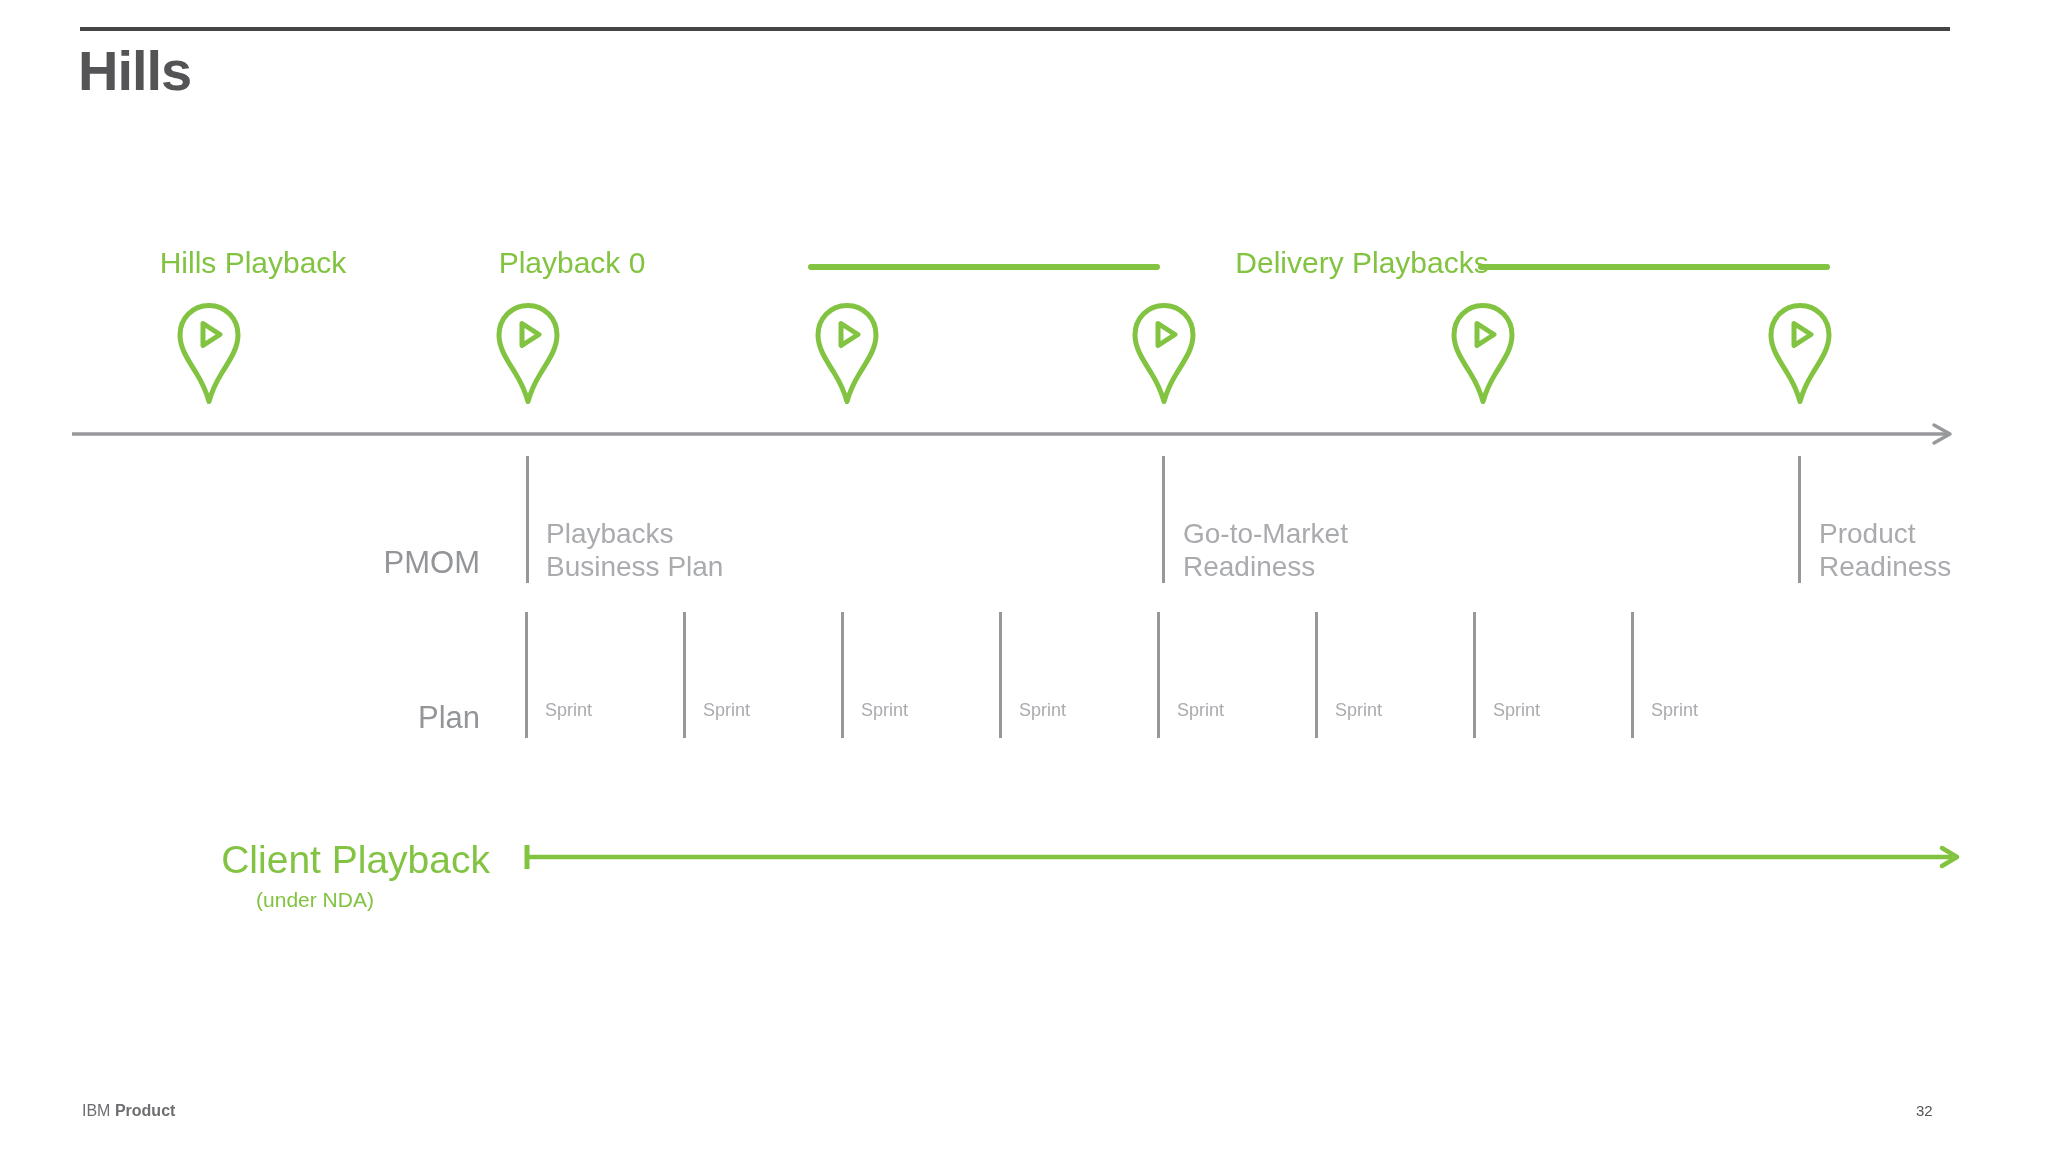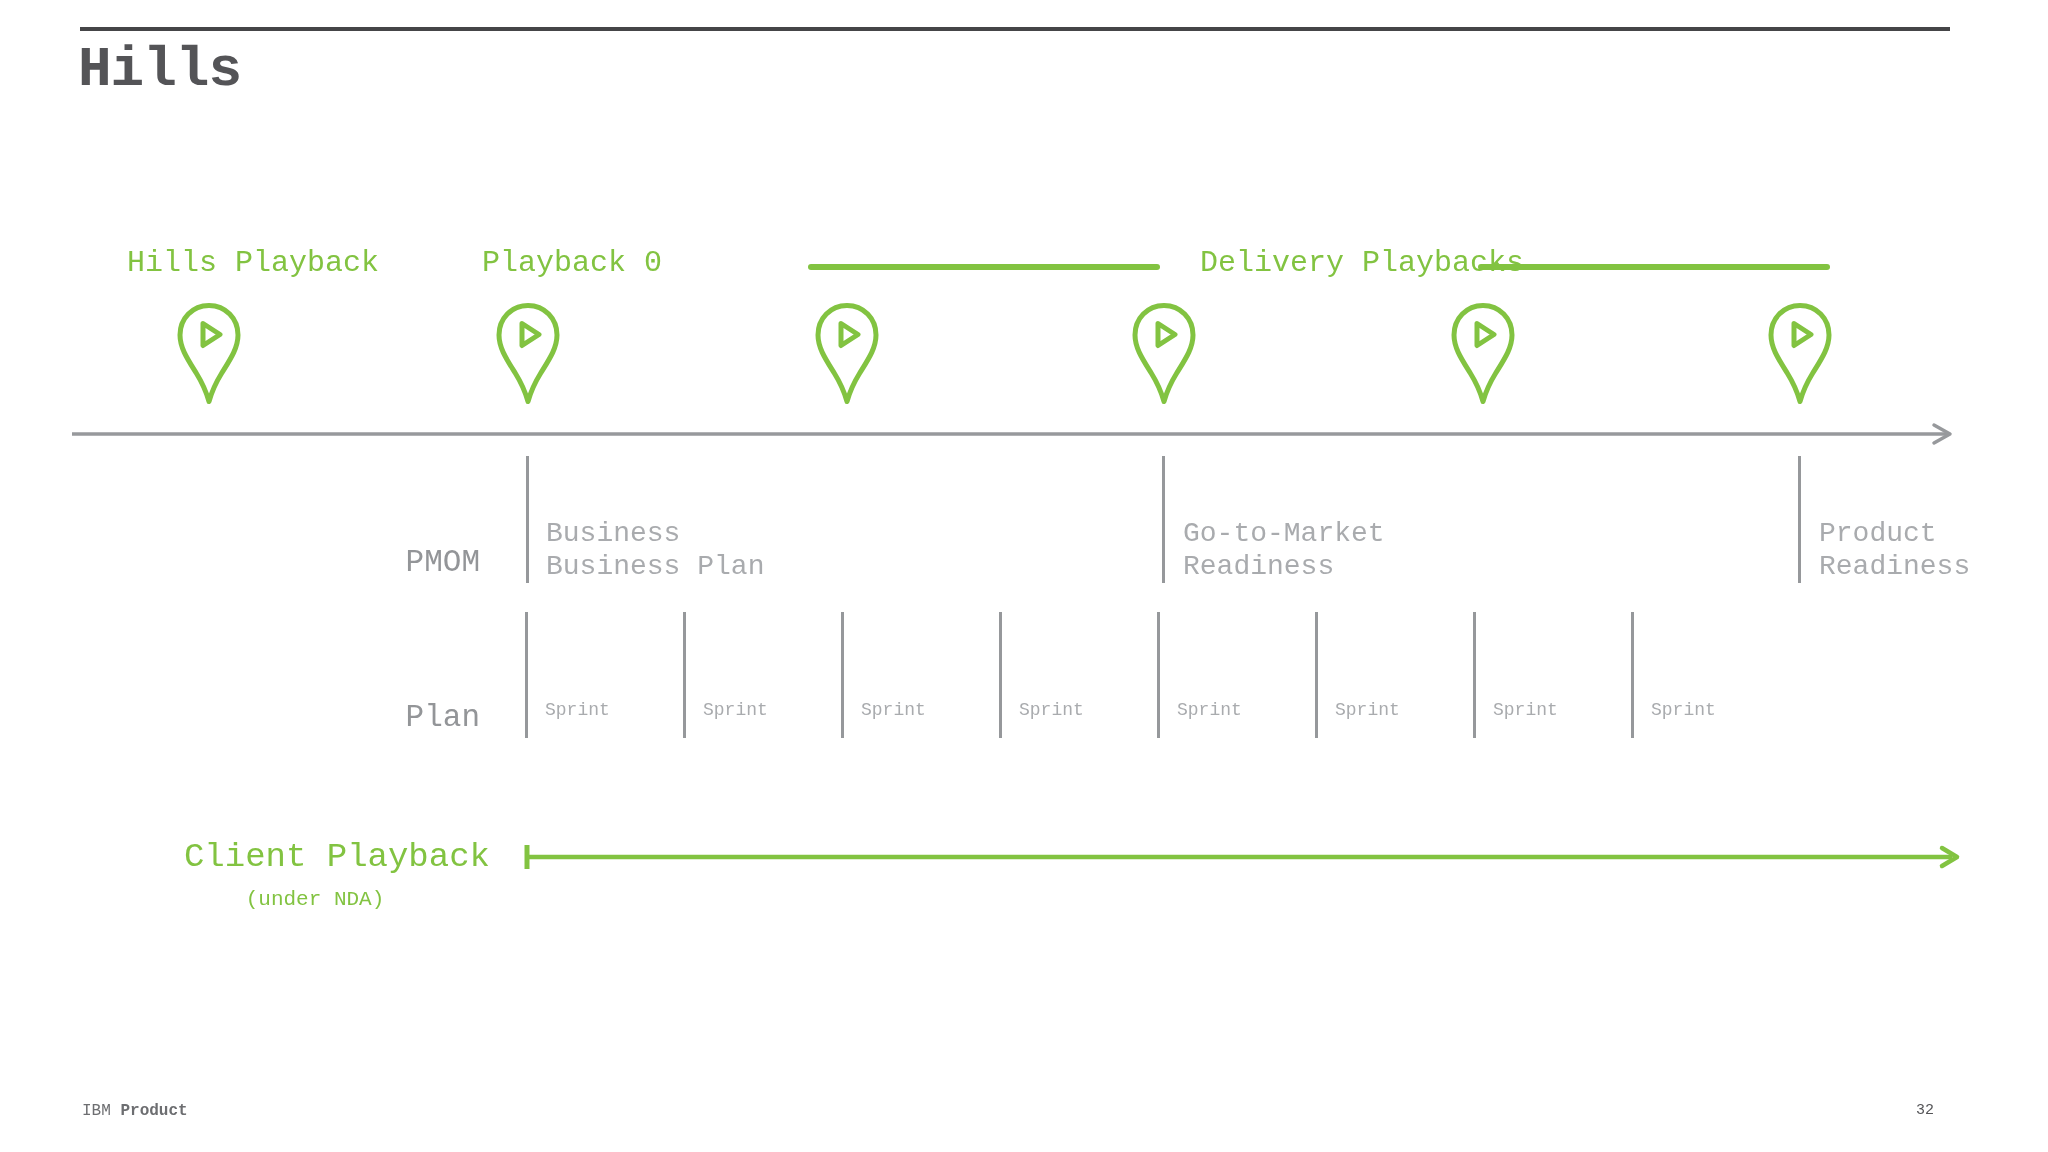--- a/index.html
+++ b/index.html
@@ -8,33 +8,33 @@
     --title-gray:#545457;
     --timeline-gray:#97999C;
     --tick-gray:#96989B;
     --row-label-gray:#939598;
     --milestone-gray:#A9ABAE;
     --footer-gray:#6D6E71;
   }
   html,body{margin:0;padding:0;background:#ffffff;}
   .slide{
     position:relative;width:2048px;height:1152px;background:#ffffff;
-    font-family:Liberation Mono, monospace;overflow:hidden;
+    font-family:Liberation Sans, sans-serif;overflow:hidden;
   }
   .top-rule{position:absolute;left:80px;top:27px;width:1870px;height:4px;background:var(--dark-rule);}
   .title{position:absolute;left:78px;top:38px;font-size:56px;font-weight:bold;color:var(--title-gray);letter-spacing:-1px;}
   .green-label{position:absolute;top:246px;transform:translateX(-50%);font-size:30px;color:var(--green);white-space:nowrap;margin-left:44px;}
   .flank-line{position:absolute;top:264px;height:6px;background:var(--green);border-radius:3px;}
   .pin{position:absolute;top:302px;width:66px;height:104px;color:var(--green);}
   .axis-svg{position:absolute;left:70px;top:421px;color:var(--timeline-gray);}
   .tick{position:absolute;width:3px;background:var(--tick-gray);}
   .row-label{position:absolute;left:285px;width:195px;text-align:right;font-size:31px;color:var(--row-label-gray);white-space:nowrap;}
   .milestone{position:absolute;top:517px;font-size:28px;line-height:33px;color:var(--milestone-gray);white-space:pre-line;}
   .sprint-label{position:absolute;top:700px;font-size:18px;color:var(--milestone-gray);white-space:nowrap;}
-  .client-label{position:absolute;left:140px;width:350px;text-align:right;top:838px;font-size:34px;color:var(--green);white-space:nowrap;}
+  .client-label{position:absolute;left:140px;width:350px;text-align:right;top:838px;font-size:39px;color:var(--green);white-space:nowrap;}
   .client-sublabel{position:absolute;left:140px;width:350px;text-align:center;top:888px;font-size:21px;color:var(--green);white-space:nowrap;}
   .client-arrow-svg{position:absolute;left:522px;top:842px;color:var(--green);}
   .footer-brand{position:absolute;left:82px;top:1102px;font-size:16px;color:var(--footer-gray);}
   .footer-brand b{font-weight:bold;}
   .page-number{position:absolute;left:1916px;top:1102px;font-size:15px;color:var(--title-gray);}
 </style>
 </head>
 <body>
 
 <div class="slide">
@@ -87,21 +87,21 @@
 
   <svg class="axis-svg" width="1890" height="26">
     <line x1="2" y1="13" x2="1878" y2="13" stroke="currentColor" stroke-width="3.5"></line>
     <path d="M1864 4 L1880 13 L1864 22" fill="none" stroke="currentColor" stroke-width="3.5" stroke-linecap="round" stroke-linejoin="round"></path>
   </svg>
 
   <div class="row-label" style="top:545px">PMOM</div>
   <div class="tick" style="left:526px;top:456px;height:127px"></div>
   <div class="tick" style="left:1162px;top:456px;height:127px"></div>
   <div class="tick" style="left:1798px;top:456px;height:127px"></div>
-  <div class="milestone" style="left:546px"><span>Business</span><br><span>Business Plan</span></div>
+  <div class="milestone" style="left:546px"><span>Playbacks</span><br><span>Business Plan</span></div>
   <div class="milestone" style="left:1183px"><span>Go-to-Market</span><br><span>Readiness</span></div>
   <div class="milestone" style="left:1819px"><span>Product</span><br><span>Readiness</span></div>
 
   <div class="row-label" style="top:700px">Plan</div>
   <div class="tick" style="left:525px;top:612px;height:126px"></div>
   <div class="tick" style="left:683px;top:612px;height:126px"></div>
   <div class="tick" style="left:841px;top:612px;height:126px"></div>
   <div class="tick" style="left:999px;top:612px;height:126px"></div>
   <div class="tick" style="left:1157px;top:612px;height:126px"></div>
   <div class="tick" style="left:1315px;top:612px;height:126px"></div>

